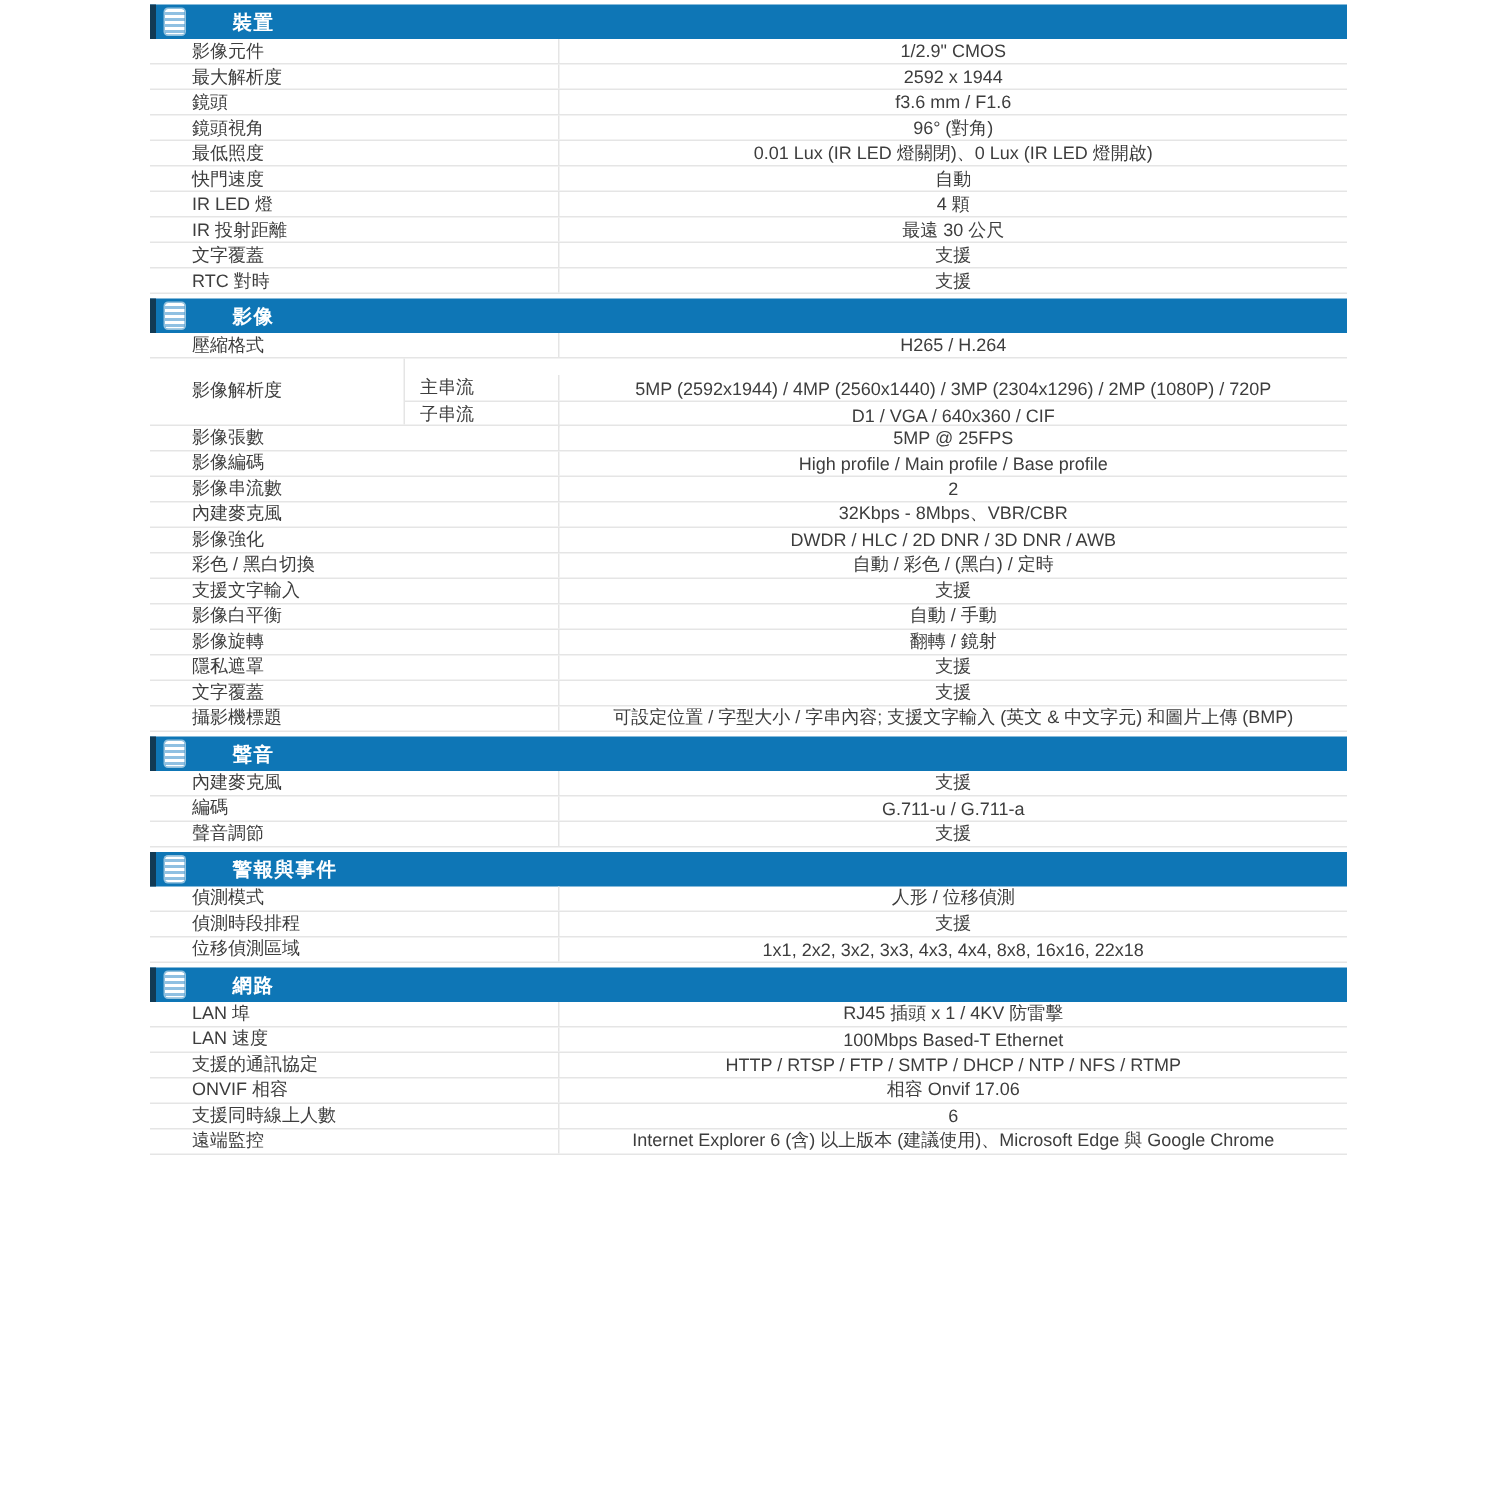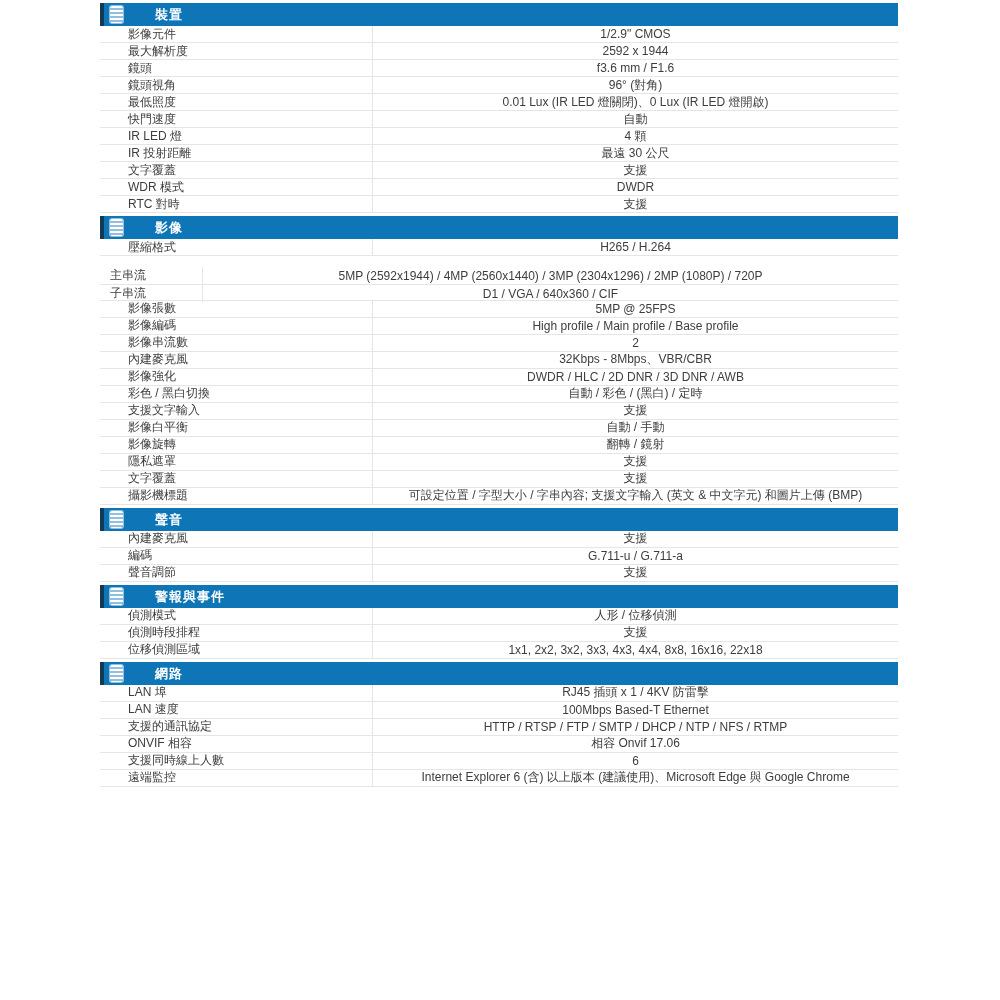--- a/index.html
+++ b/index.html
@@ -102,38 +102,35 @@
       </div>
       <div class="row">
         <div class="cell-label">IR 投射距離</div>
         <div class="cell-value">最遠 30 公尺</div>
       </div>
       <div class="row">
         <div class="cell-label">文字覆蓋</div>
         <div class="cell-value">支援</div>
       </div>
       <div class="row">
-        <div class="cell-label">WDR 模式</div>
-        <div class="cell-value">DWDR</div>
-      </div>
-      <div class="row">
         <div class="cell-label">RTC 對時</div>
         <div class="cell-value">支援</div>
       </div>
     </div>
     <div class="section">
       <div class="sec-header">
         <span class="sec-icon"></span>
         <span class="sec-title">影像</span>
       </div>
       <div class="row">
         <div class="cell-label">壓縮格式</div>
         <div class="cell-value">H265 / H.264</div>
       </div>
       <div class="row multi">
+        <div class="cell-label">影像解析度</div>
         <div class="subcol">
           <div class="subrow">
             <div class="sub-label">主串流</div>
             <div class="cell-value">5MP (2592x1944) / 4MP (2560x1440) / 3MP (2304x1296) / 2MP (1080P) / 720P</div>
           </div>
           <div class="subrow">
             <div class="sub-label">子串流</div>
             <div class="cell-value">D1 / VGA / 640x360 / CIF</div>
           </div>
         </div>

